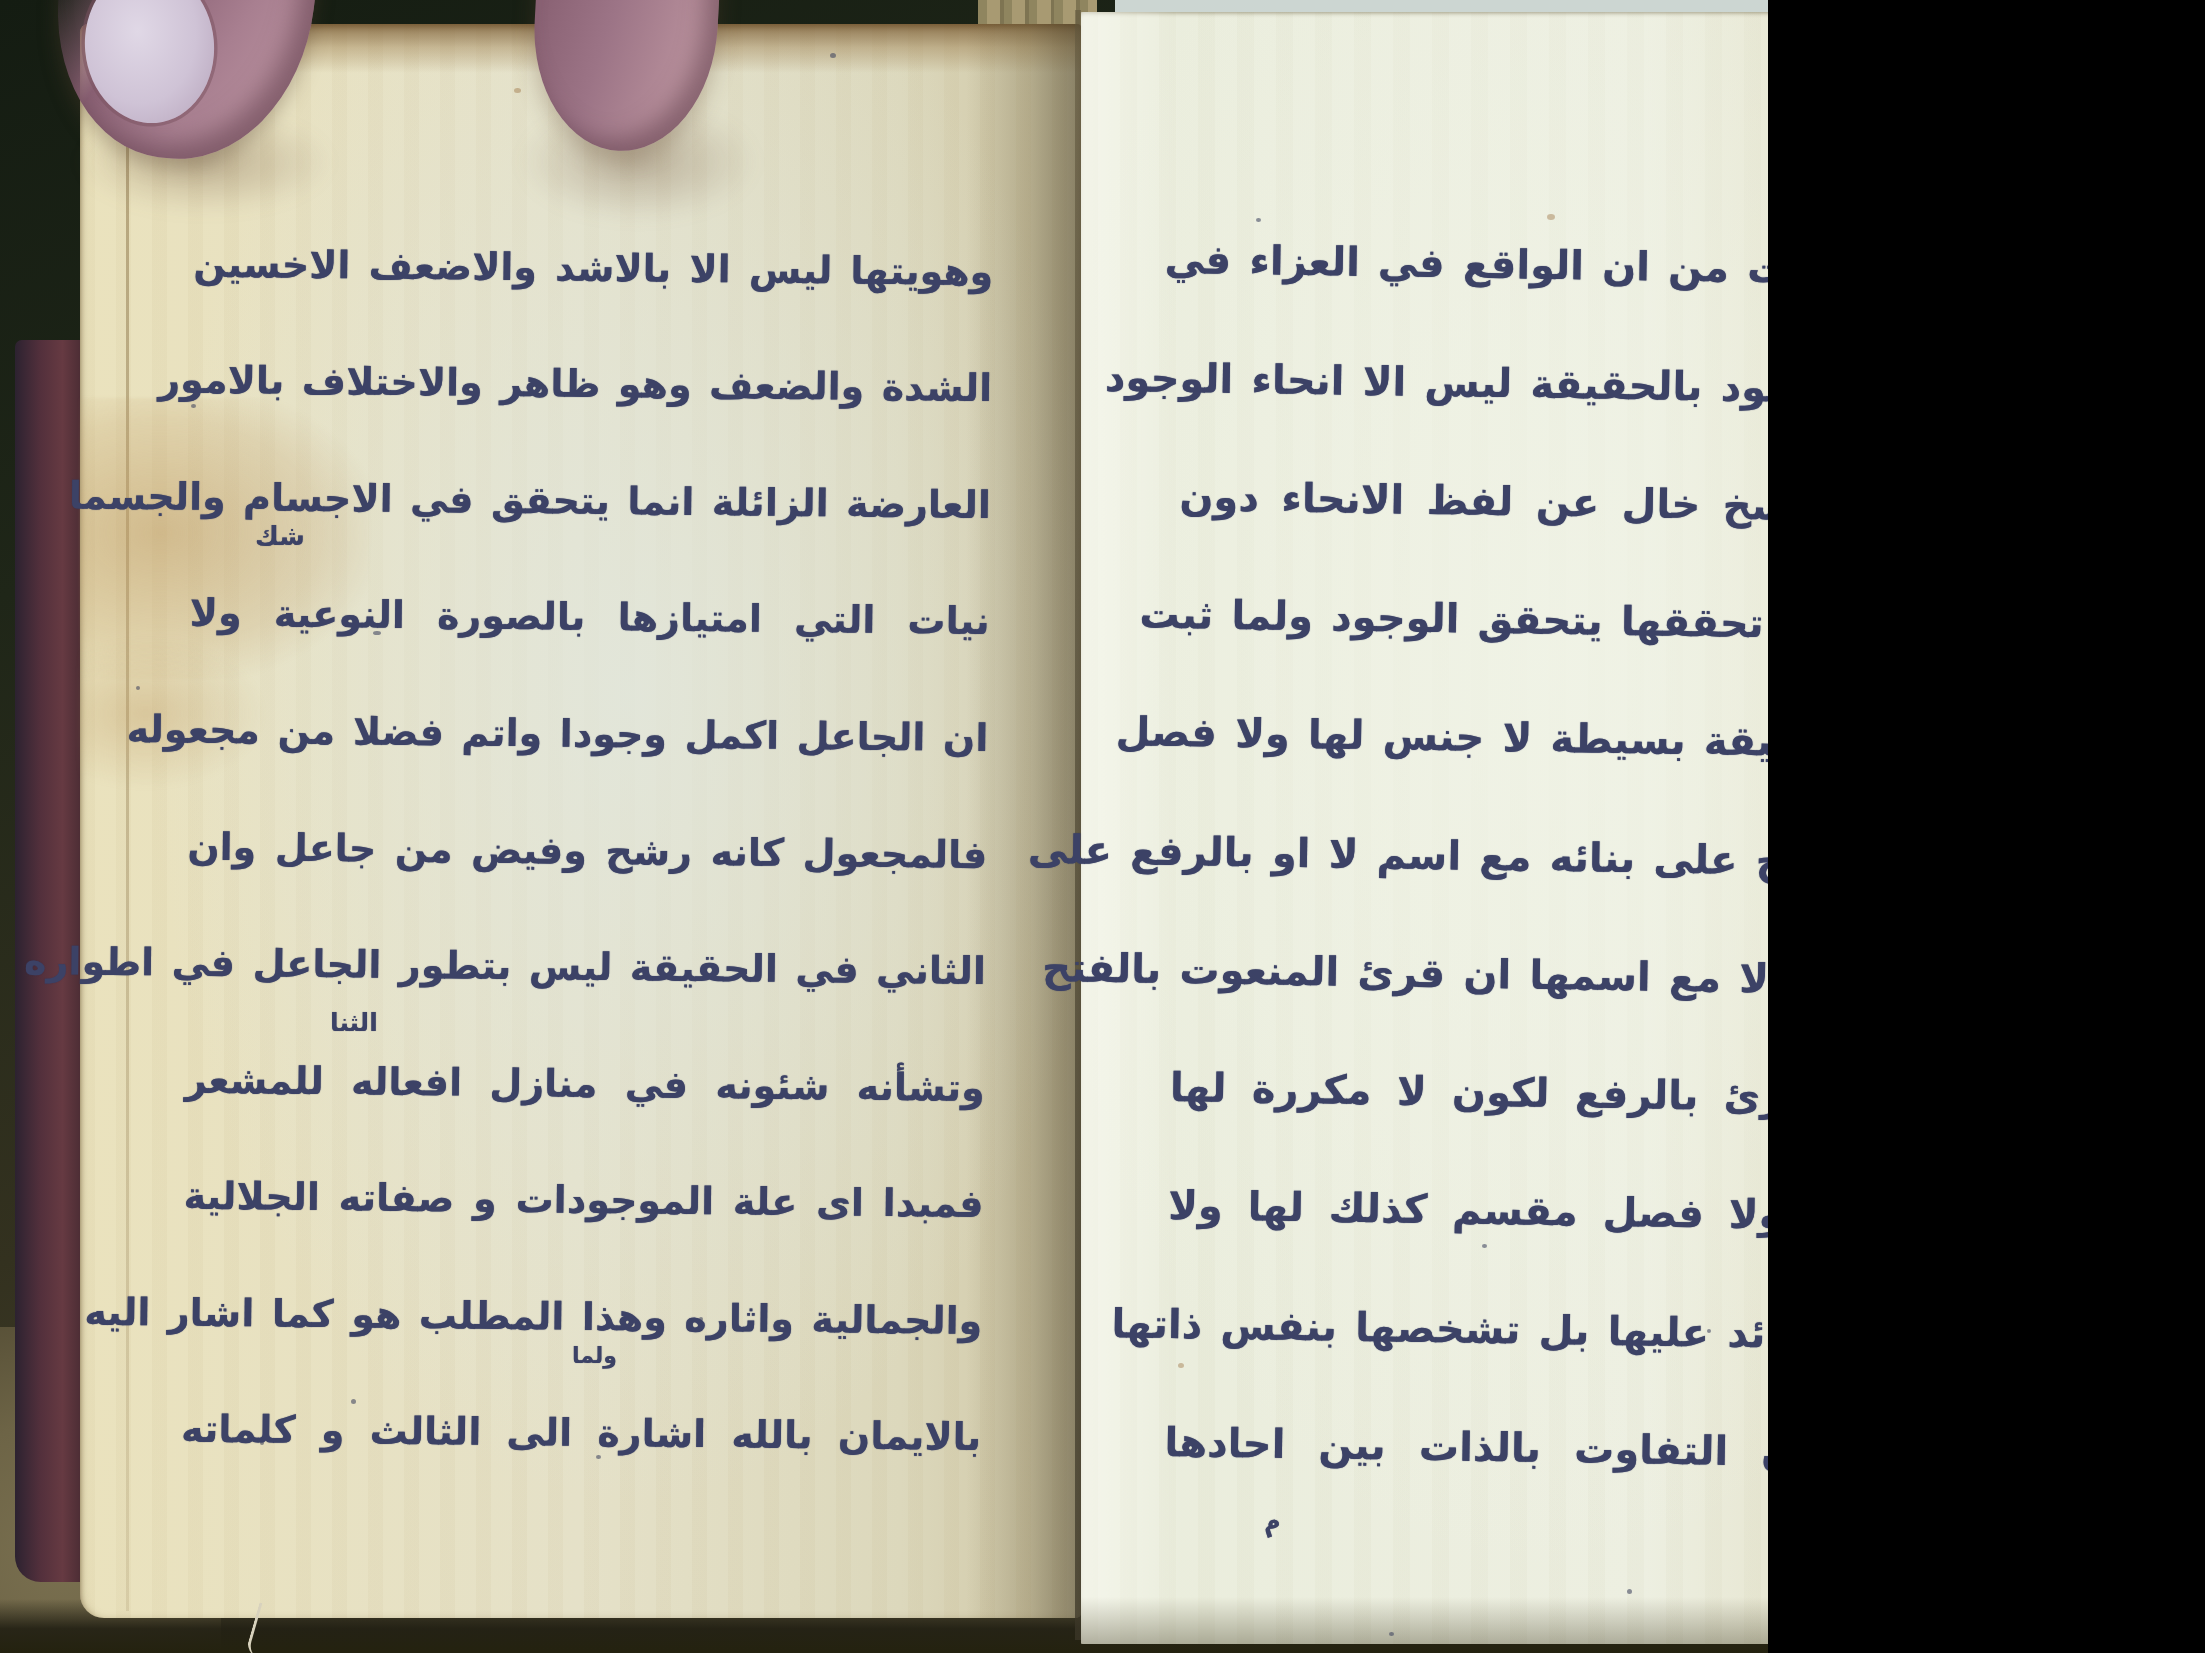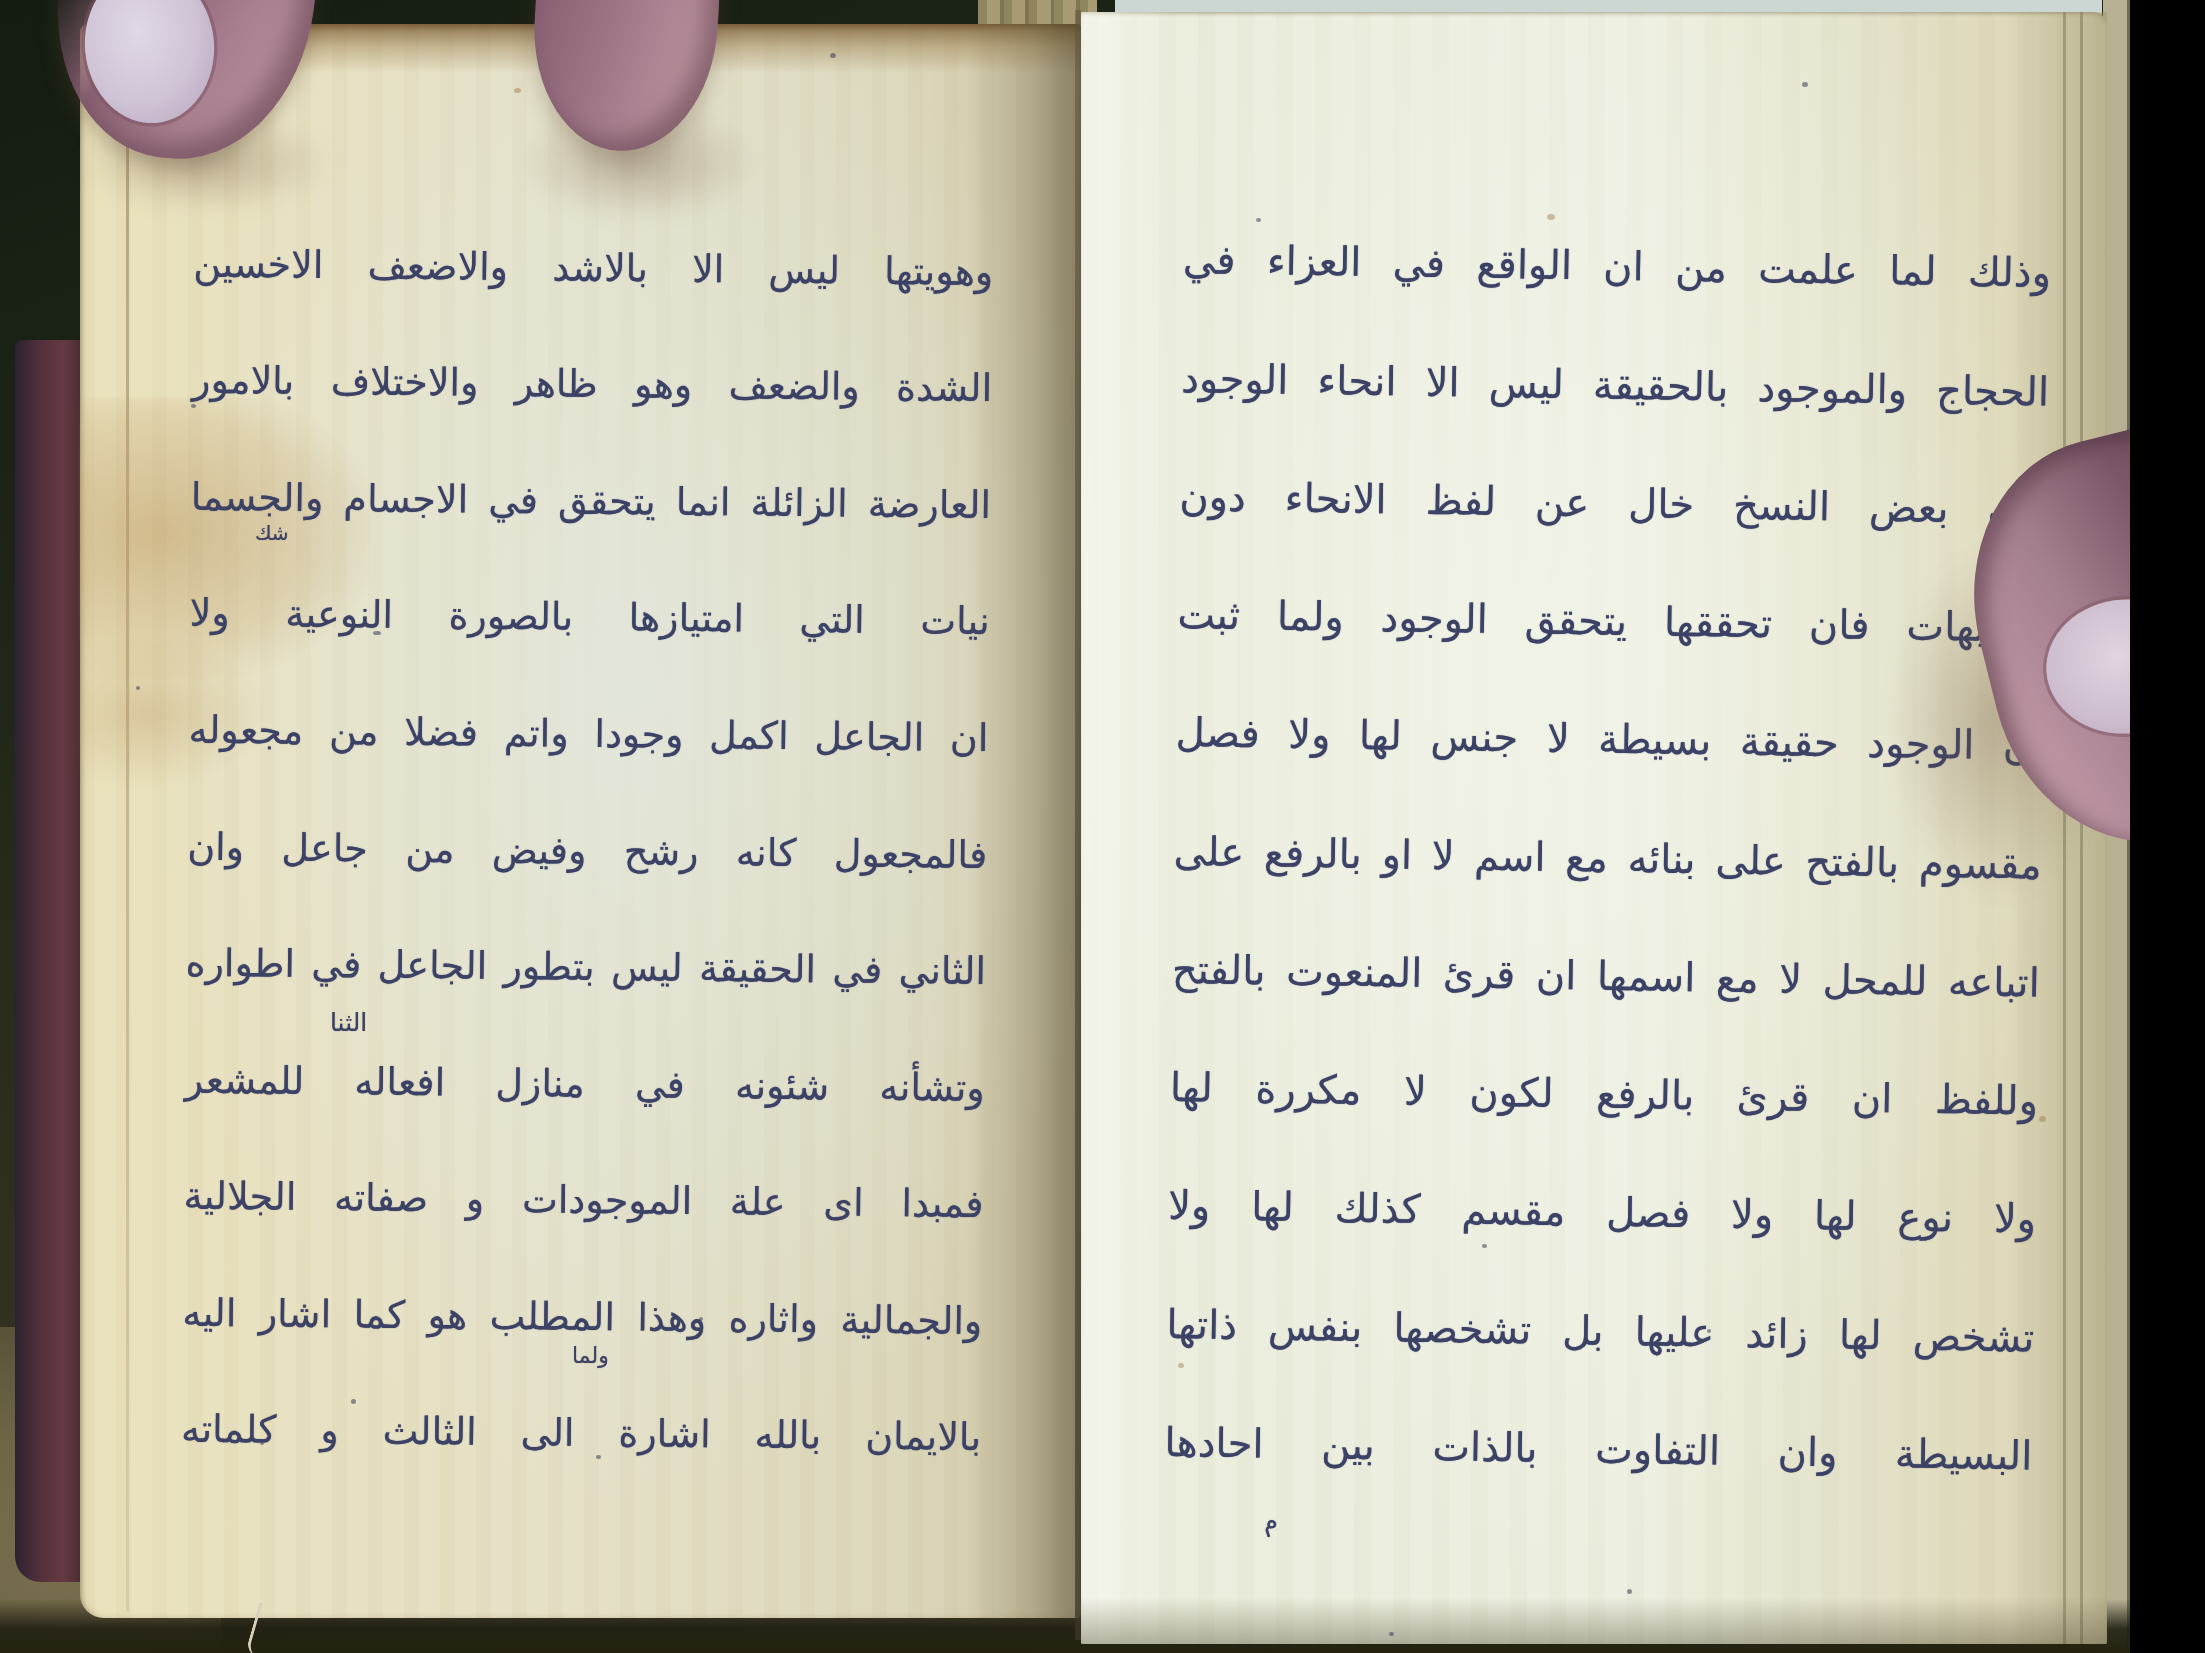--- a/index.html
+++ b/index.html
@@ -1,18 +1,18 @@
 <!DOCTYPE html>
 <html lang="ar" style="font-size:13.6px"><head>
 <meta charset="utf-8">
 <style>
   html,body{margin:0;padding:0;background:#000;}
-  #canvas{position:relative;width:2130px;height:1654px;overflow:hidden;
+  #canvas{position:relative;width:1768px;height:1654px;overflow:hidden;
     background:linear-gradient(160deg,#141c12 0%,#1f2618 26%,#33311f 55%,#4a4530 78%,#6d6446 100%);
-    font-family:"DejaVu Sans",sans-serif;}
+    font-family:"DejaVu Sans",sans-serif;font-weight:bold;}
   
   .floor{position:absolute;left:0;top:1327px;width:221px;height:327px;
     background:radial-gradient(circle at 30% 70%,#7a7050 0%,#6d6446 50%,#524b33 100%);z-index:1;}
   .bottom-shadow{position:absolute;left:0;top:1599px;width:2205px;height:54px;
     background:linear-gradient(to bottom,rgba(40,38,24,0.0),rgba(32,30,18,0.9) 55%,#24220f);z-index:3;}
   .cover-spine{position:absolute;left:15.3px;top:340px;width:73px;height:1242px;
     background:linear-gradient(to right,#2c2230,#53303c 35%,#663a42 65%,#42282f);
     border-radius:6.8px 0 0 25.5px;z-index:2;}
   .gutter-gap-top{position:absolute;left:978px;top:0;width:119px;height:272px;
     background:repeating-linear-gradient(90deg,#8f855f 0 8.5px,#a89a72 8.5px 22px,#7e7452 22px 25.5px);z-index:2;}
@@ -160,21 +160,21 @@
     <div class="mline" style="top:370px;">المنبهات فان تحققها يتحقق الوجود ولما ثبت</div>
     <div class="mline" style="top:488px;">ان الوجود حقيقة بسيطة لا جنس لها ولا فصل</div>
     <div class="mline" style="top:607px;">مقسوم بالفتح على بنائه مع اسم لا او بالرفع على</div>
     <div class="mline" style="top:725px;">اتباعه للمحل لا مع اسمها ان قرئ المنعوت بالفتح</div>
     <div class="mline" style="top:843px;">وللفظ ان قرئ بالرفع لكون لا مكررة لها</div>
     <div class="mline" style="top:961px;">ولا نوع لها ولا فصل مقسم كذلك لها ولا</div>
     <div class="mline" style="top:1080px;">تشخص لها زائد عليها بل تشخصها بنفس ذاتها</div>
     <div class="mline" style="top:1198px;">البسيطة وان التفاوت بالذات بين احادها</div>
   </div>
 
-  <div class="gloss" style="left:255px;top:521px;font-size:20px;">شك</div>
+  <div class="gloss" style="left:255px;top:521px;font-size:26px;">شك</div>
   <div class="gloss" style="left:330px;top:1008px;font-size:25px;">الثنا</div>
   <div class="gloss" style="left:572px;top:1343px;font-size:22px;">ولما</div>
   <div class="gloss quire" style="left:1261px;top:1506px;font-size:25.5px;transform:rotate(-18deg);">م</div>
 
   <div class="finger-shadow" style="left:77px;top:111px;width:255px;height:102px;"></div>
   <div class="finger-shadow" style="left:519px;top:102px;width:238px;height:119px;"></div>
   <div class="finger-shadow" style="left:1889px;top:545px;width:221px;height:357px;"></div>
 
   <div id="finger1" class="finger">
     <div class="nail"></div>

